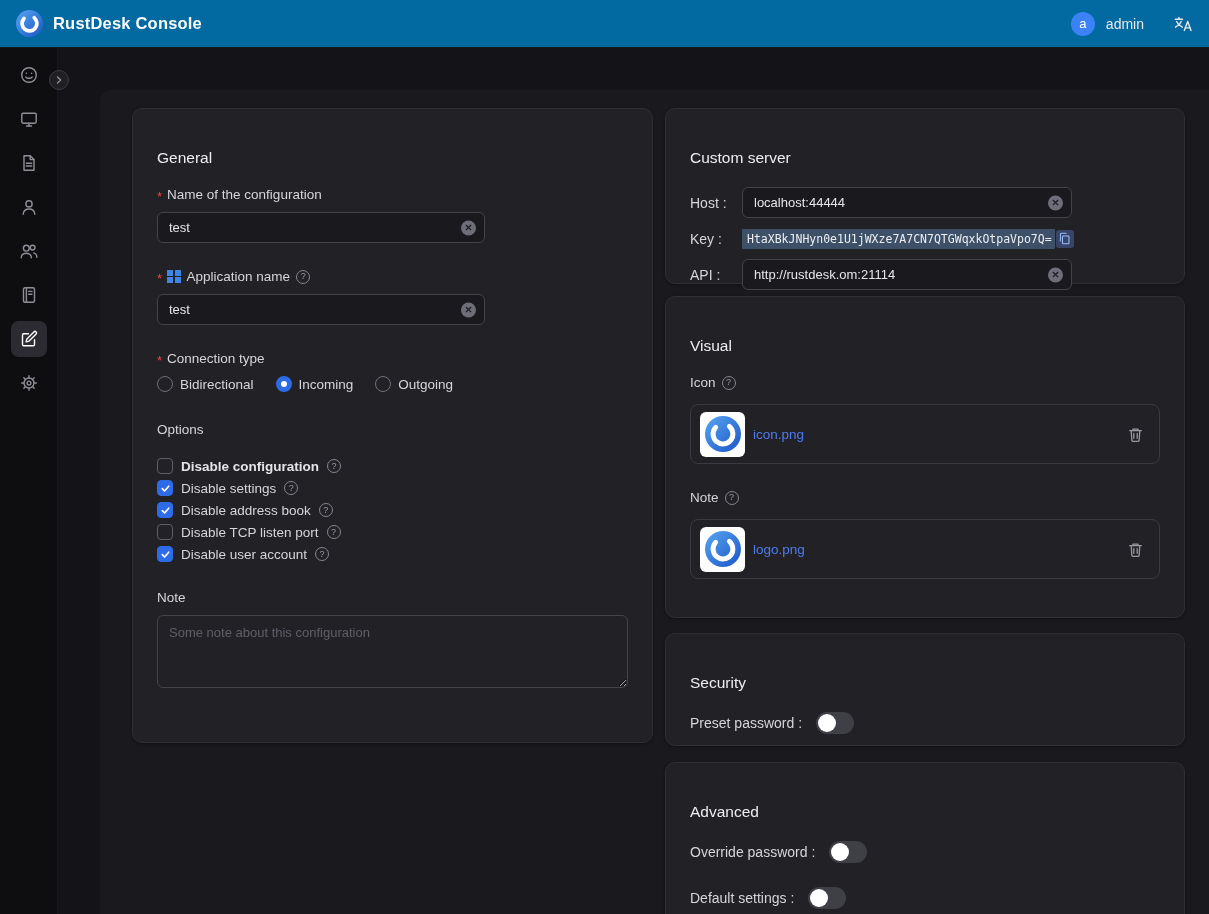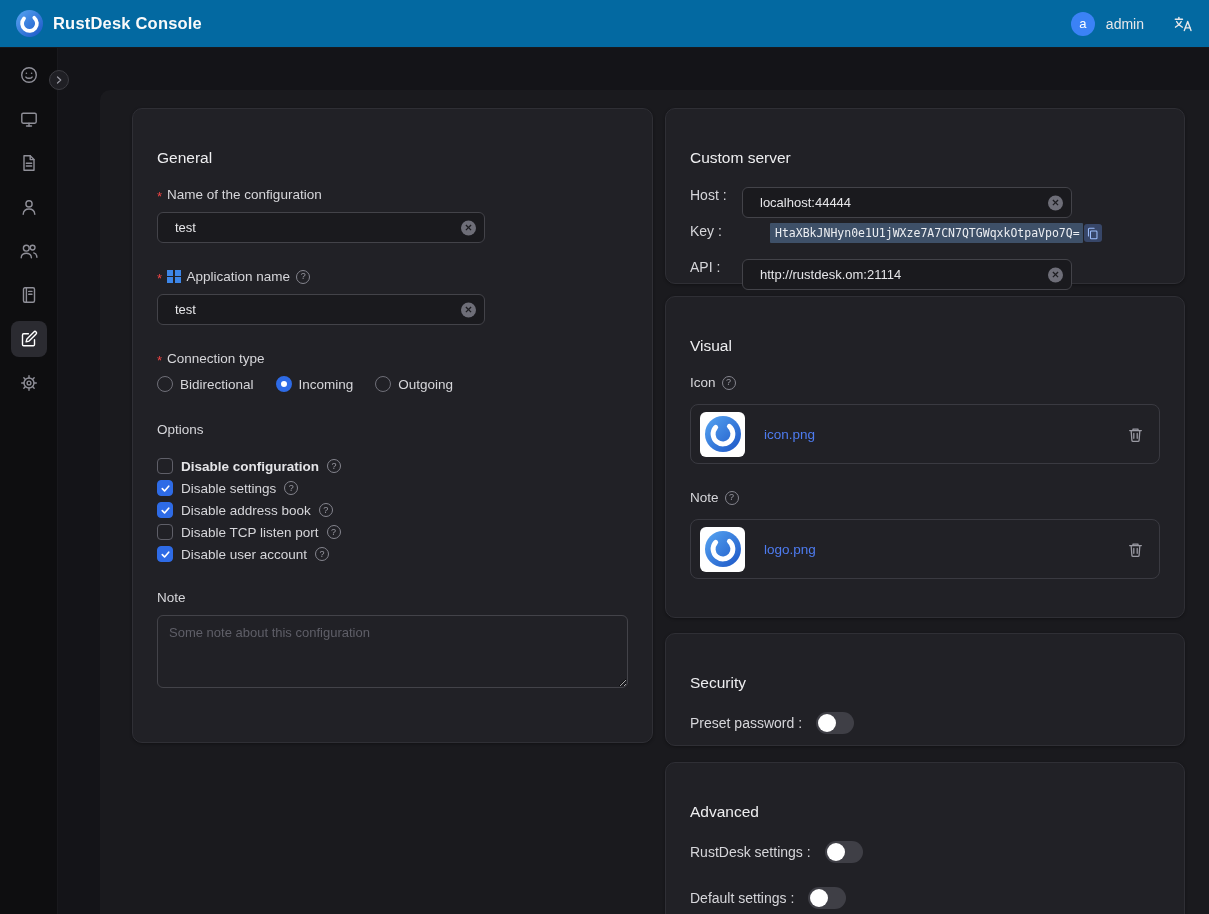--- a/index.html
+++ b/index.html
@@ -41,21 +41,21 @@
   #card-visual{left:565px;top:206px;width:520px;height:322px;}
   #card-security{left:565px;top:543px;width:520px;height:113px;}
   #card-advanced{left:565px;top:672px;width:520px;height:270px;}
   .card-title{font-size:15.5px;color:#eeeef0;font-weight:500;margin:16px 0 20px;}
 
   
   .field-label{display:flex;align-items:center;gap:6px;font-size:13.5px;color:#d6d6da;margin:0 0 10px;}
   .star{color:var(--danger,#ef4444);font-size:13px;position:relative;top:2px;margin-right:-1px;}
   .input-wrap{position:relative;width:328px;margin:0 0 26px;}
   .text-input{width:100%;height:31px;background:#1a1a1e;border:1px solid #434349;border-radius:6px;
-              color:#e6e6e9;font-size:13px;padding:0 30px 0 17px;outline:none;
+              color:#e6e6e9;font-size:13px;padding:0 30px 0 11px;outline:none;
               font-family:"Liberation Sans",sans-serif;}
   .clear-icon{position:absolute;right:9px;top:50%;transform:translateY(-50%);width:15px;height:15px;
               border-radius:50%;background:#6e6e78;color:#1d1d21;font-size:9.5px;font-weight:700;
               display:flex;align-items:center;justify-content:center;cursor:pointer;line-height:1;}
   .win-icon{display:grid;grid-template-columns:6px 6px;grid-template-rows:6px 6px;gap:1.5px;}
   .win-icon i{background:#3d86e8;display:block;}
   .q-icon{width:14px;height:14px;border-radius:50%;border:1px solid #85858e;color:#9a9aa3;
           font-size:9px;display:inline-flex;align-items:center;justify-content:center;
           flex:none;cursor:pointer;line-height:1;}
 
@@ -76,36 +76,36 @@
   .opt-bold{font-weight:700;color:#e4e4e7;}
 
   
   .note-label{font-size:13.5px;color:#d6d6da;margin:25px 0 10px;}
   .note{width:471px;height:73px;background:transparent;border:1px solid #434349;border-radius:6px;
         color:#e6e6e9;padding:9px 11px;font-size:13px;font-family:"Liberation Sans",sans-serif;
         resize:vertical;outline:none;display:block;}
   .note::placeholder{color:#5f5f68;}
 
   
-  .server-row{display:flex;align-items:flex-start;height:31px;margin-bottom:5px;}
+  .server-row{display:flex;align-items:center;height:31px;margin-bottom:5px;}
   .server-label{width:52px;flex:none;font-size:14px;color:#d6d6da;}
   .server-input-wrap{position:relative;width:330px;}
-  .key-wrap{display:flex;align-items:center;margin-left:28px;}
+  .key-wrap{display:flex;align-items:center;}
   .key-text{font-family:"DejaVu Sans Mono",monospace;font-size:11.5px;color:#eceef2;
             background:var(--key_highlight,#3e5068);padding:3px 3px 3px 5px;border-radius:1px;white-space:nowrap;}
   .copy-btn{width:18px;height:18px;background:rgba(96,140,230,.35);border-radius:3px;display:flex;
             align-items:center;justify-content:center;margin-left:1px;cursor:pointer;flex:none;}
 
   
   .visual-label{display:flex;align-items:center;gap:6px;font-size:13.5px;color:#d6d6da;margin:0 0 14px;}
   .file-box{height:60px;border:1px solid #3a3a41;border-radius:8px;display:flex;align-items:center;
             padding:0 15px 0 9px;margin-bottom:26px;}
   .thumb{width:45px;height:45px;background:#fff;border-radius:6px;display:flex;align-items:center;
          justify-content:center;flex:none;}
-  .file-link{margin-left:19px;font-size:13.5px;color:var(--link,#4e7cf0);cursor:pointer;}
+  .file-link{margin-left:8px;font-size:13.5px;color:var(--link,#4e7cf0);cursor:pointer;}
   .trash-btn{margin-left:auto;cursor:pointer;display:flex;color:#9a9aa3;}
 
   
   .toggle-row{display:flex;align-items:center;gap:14px;font-size:14px;color:#d6d6da;margin-bottom:24px;}
   .toggle{width:38px;height:22px;border-radius:11px;background:#3f3f46;position:relative;cursor:pointer;flex:none;}
   .toggle .knob{position:absolute;left:2px;top:2px;width:18px;height:18px;border-radius:50%;background:#fff;}
 </style>
 </head>
 <body>
 
@@ -394,21 +394,21 @@
         <span>Preset password :</span>
         <span class="toggle">
             <span class="knob"></span>
           </span>
       </div>
     </section>
 
     <section class="card" id="card-advanced">
       <h2 class="card-title">Advanced</h2>
       <div class="toggle-row">
-        <span>RustDesk settings :</span>
+        <span>Override password :</span>
         <span class="toggle">
             <span class="knob"></span>
           </span>
       </div>
       <div class="toggle-row">
         <span>Default settings :</span>
         <span class="toggle">
             <span class="knob"></span>
           </span>
       </div>

